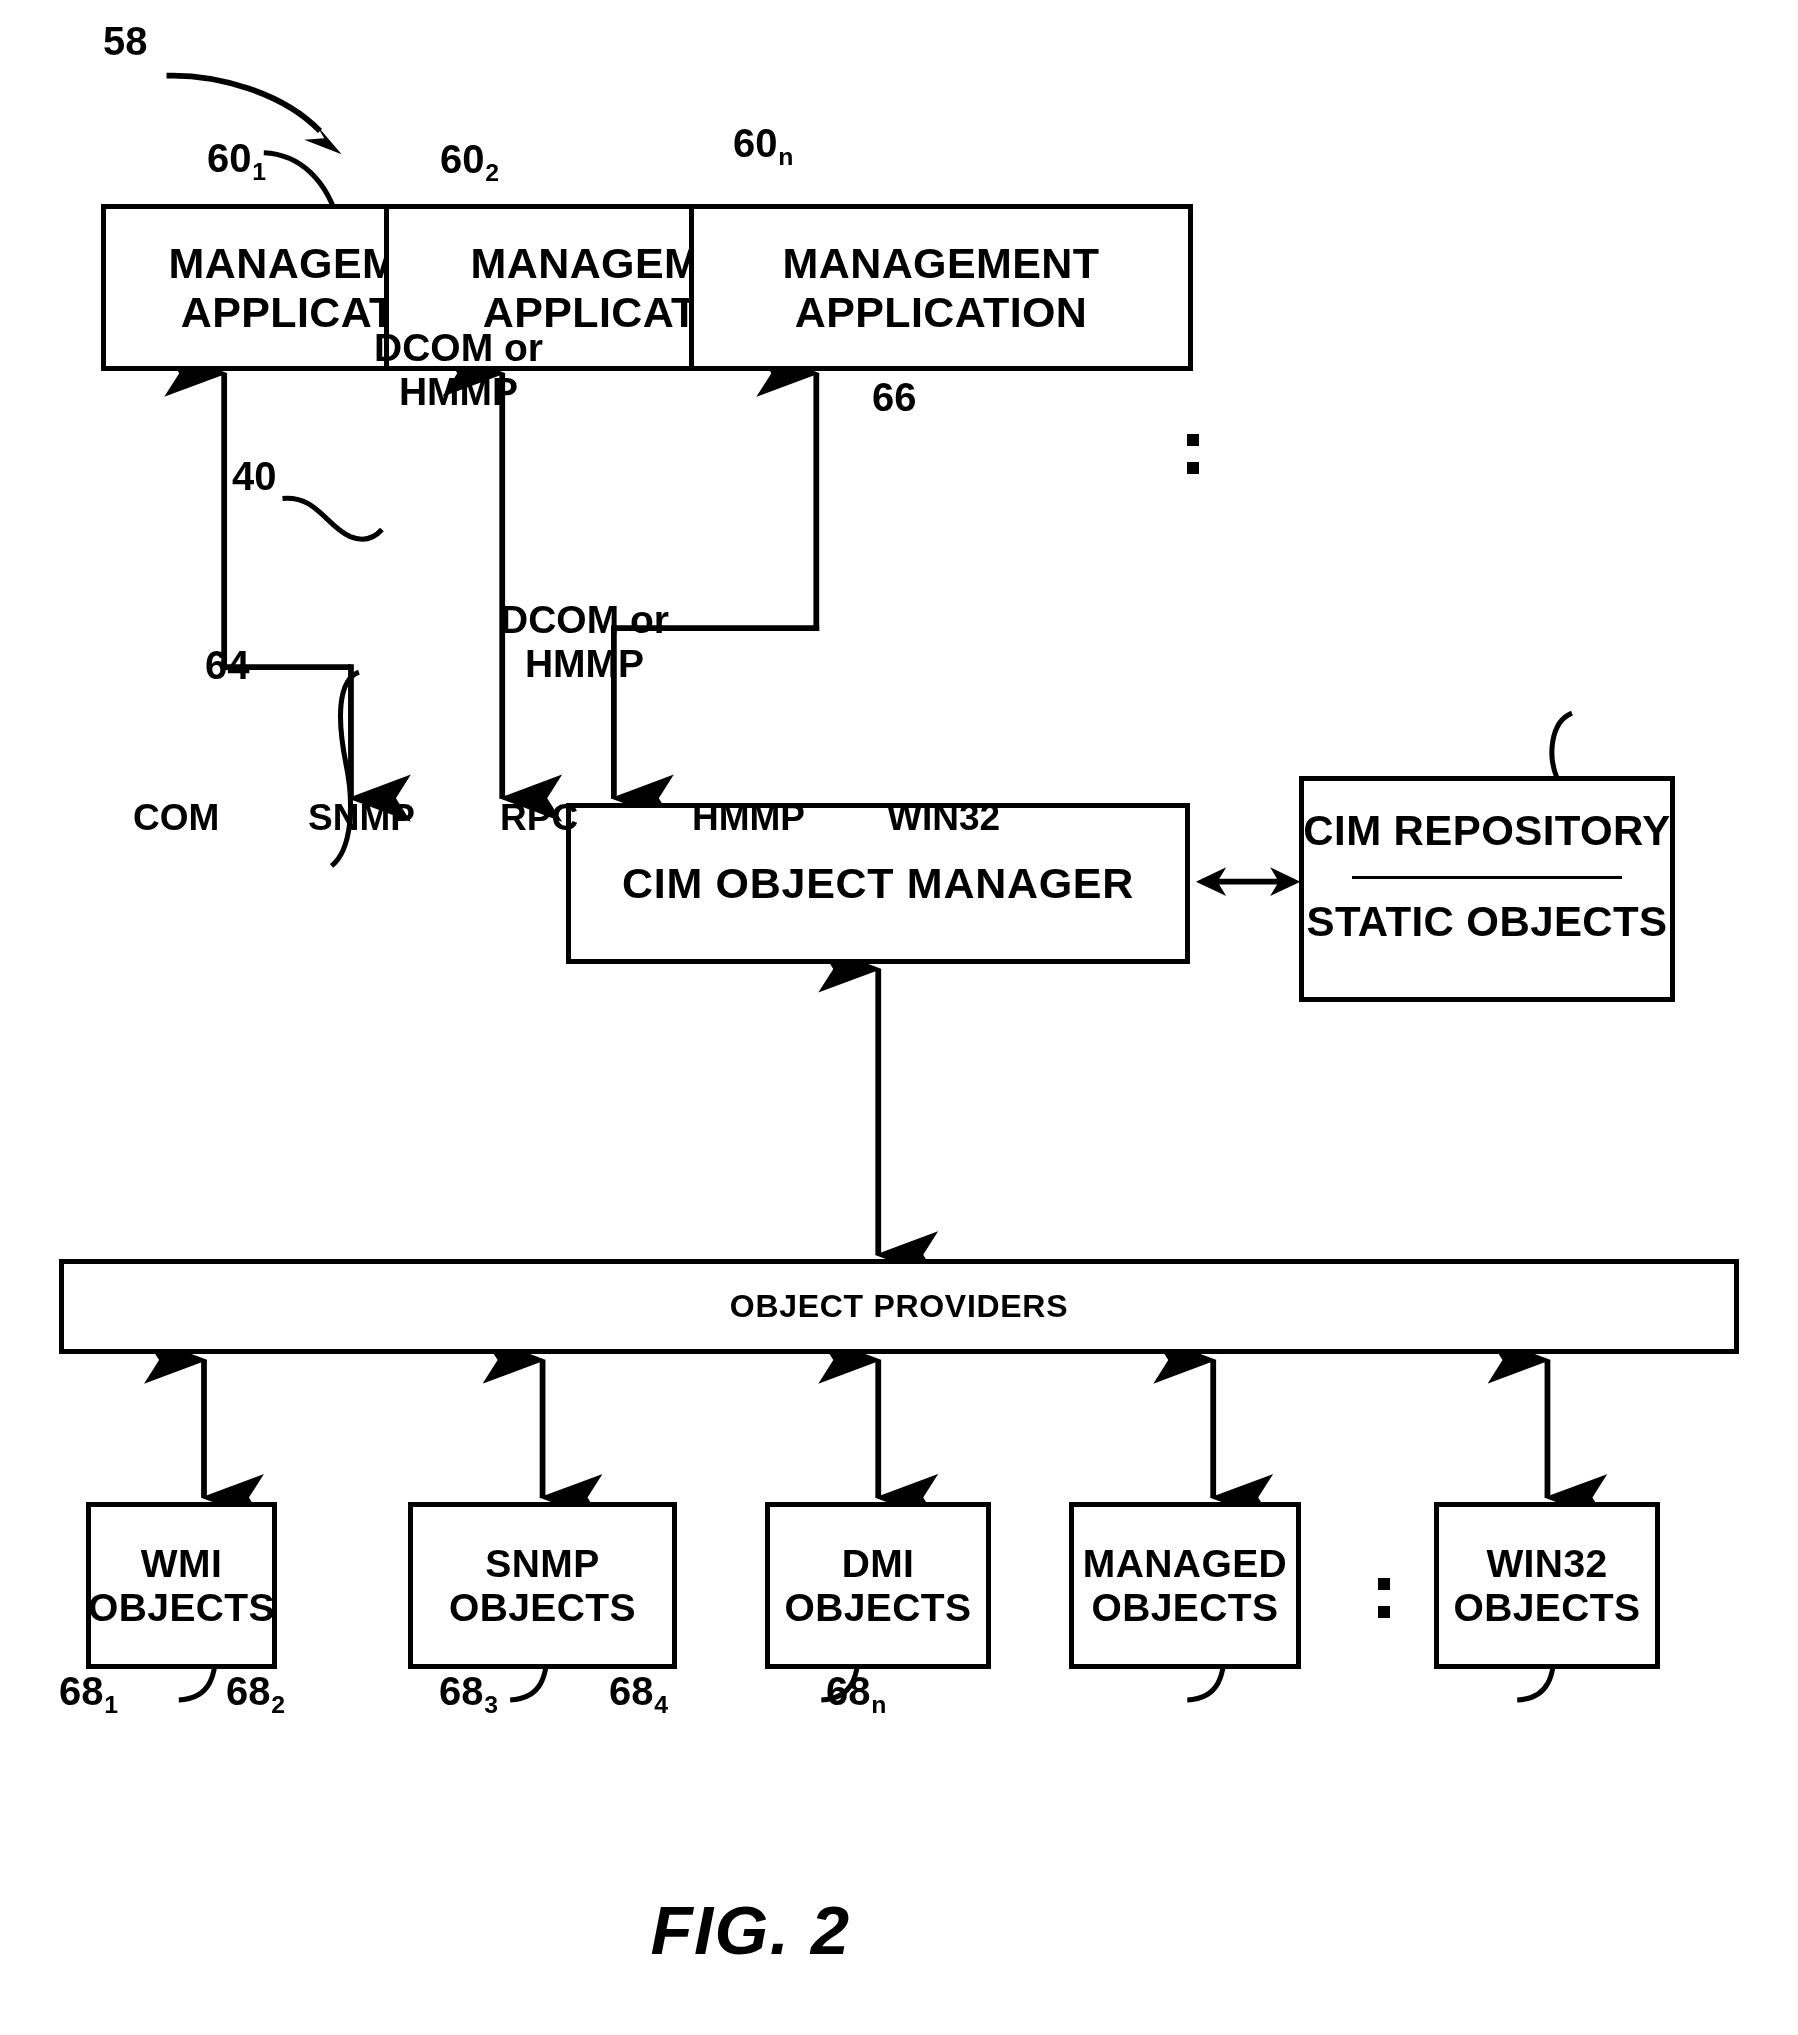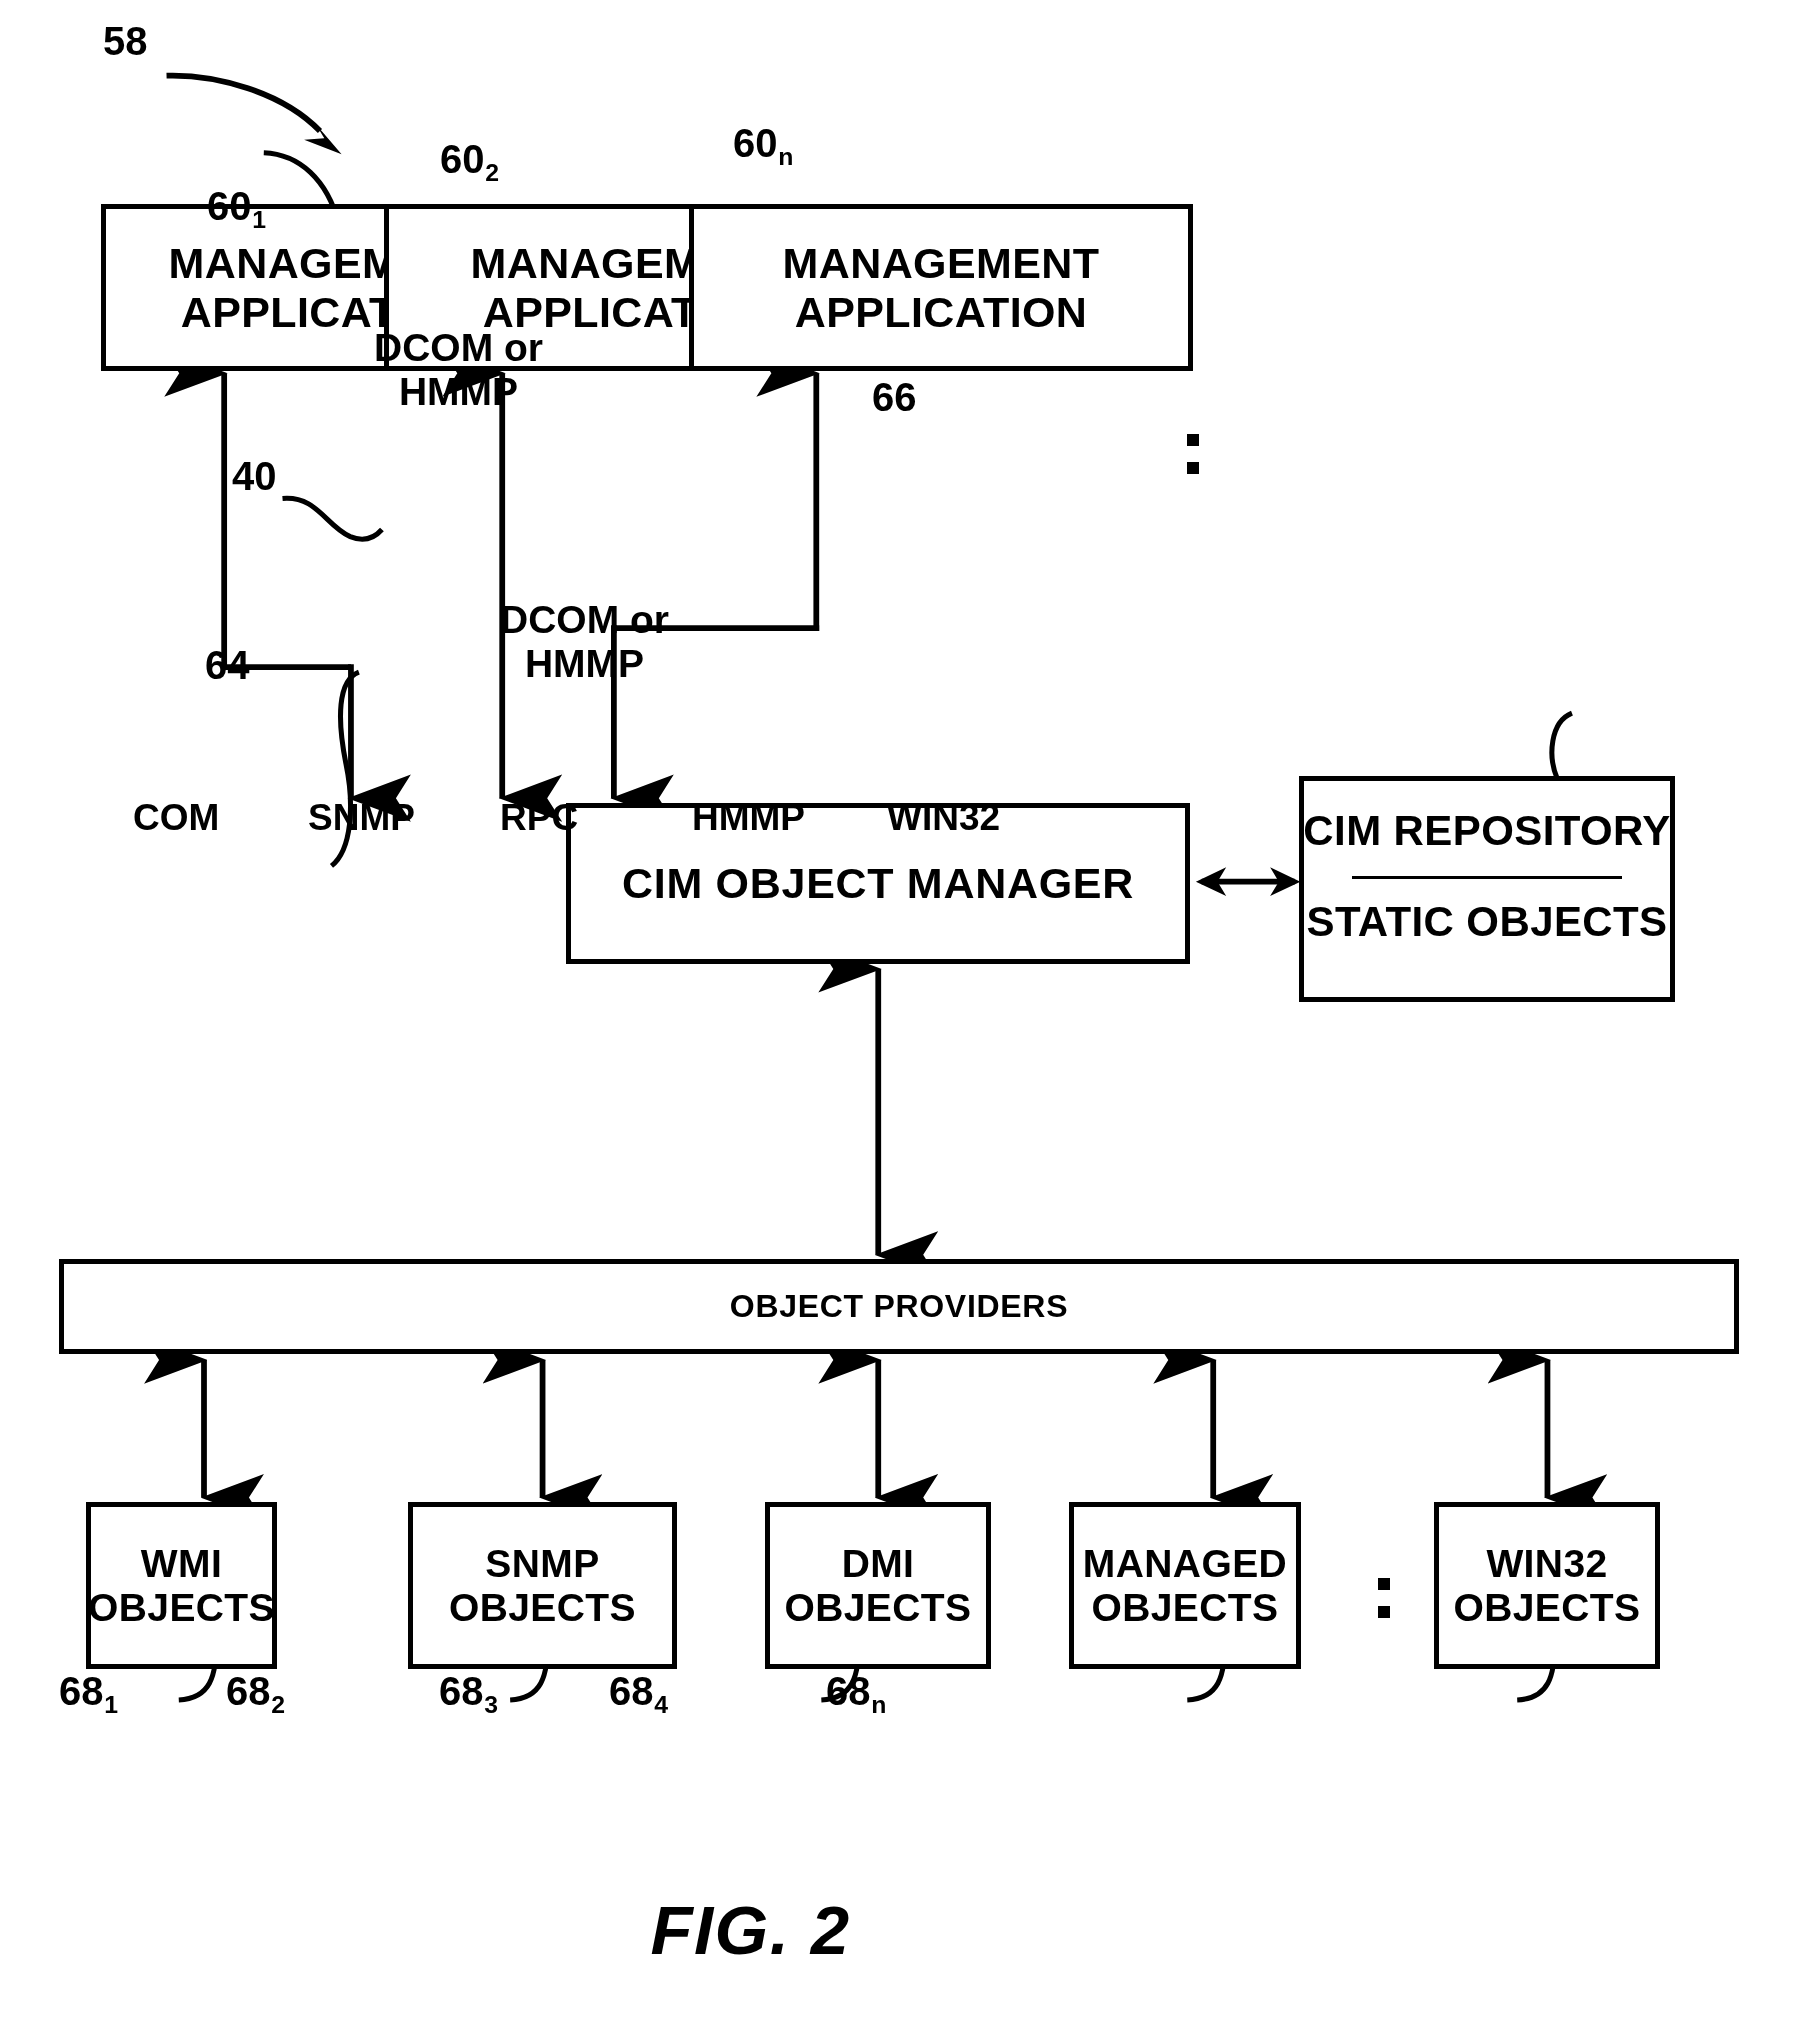--- a/index.html
+++ b/index.html
@@ -95,21 +95,21 @@
     z-index: 4;
   }
   .ref sub {
     font-size: 0.62em;
     font-weight: bold;
     vertical-align: -0.32em;
     margin-left: 0.7px;
   }
 
   #ref-58 { left: 103px; top: 19px; }
-  #ref-60-1 { left: 207px; top: 136px; margin-top: 48px; }
+  #ref-60-1 { left: 207px; top: 136px; }
   #ref-60-2 { left: 440px; top: 137px; }
   #ref-60-n { left: 733px; top: 121px; }
   #ref-62 { left: 232px; top: 454px; }
   #ref-66 { left: 872px; top: 375px; }
   #ref-64 { left: 205px; top: 643px; }
   #ref-68-1 { left: 59px; top: 1669px; }
   #ref-68-2 { left: 226px; top: 1669px; }
   #ref-68-3 { left: 439px; top: 1669px; }
   #ref-68-4 { left: 609px; top: 1669px; }
   #ref-68-n { left: 826px; top: 1669px; }

